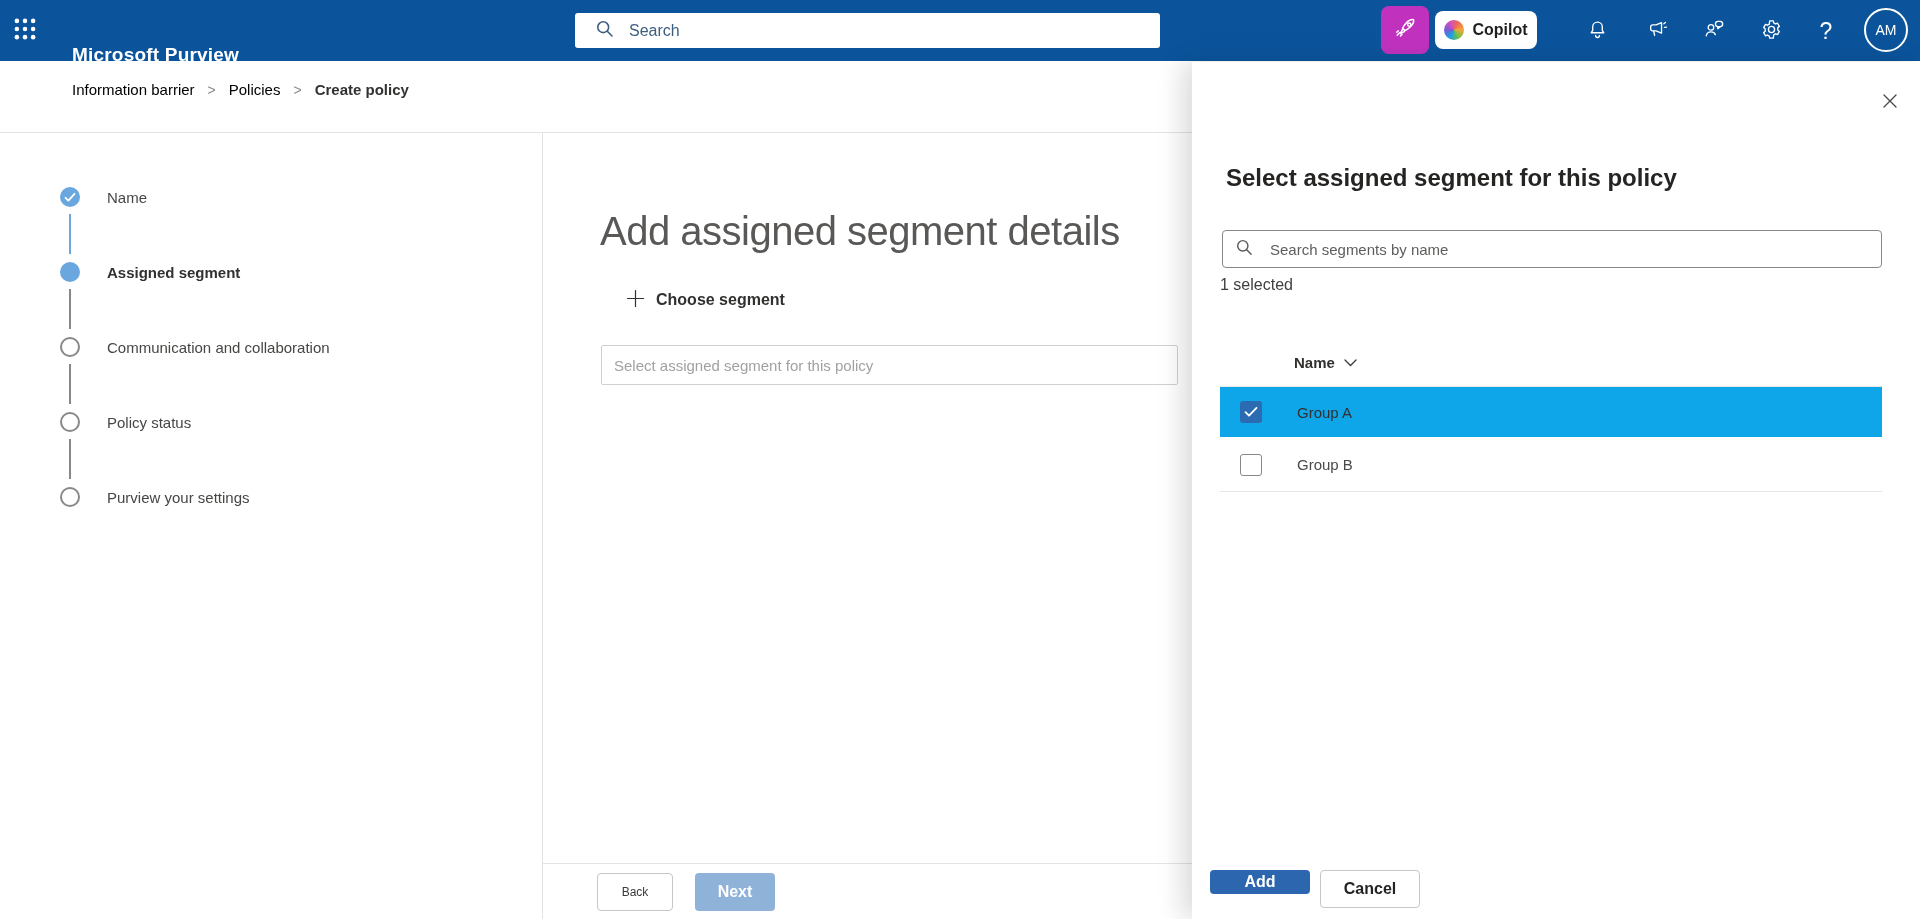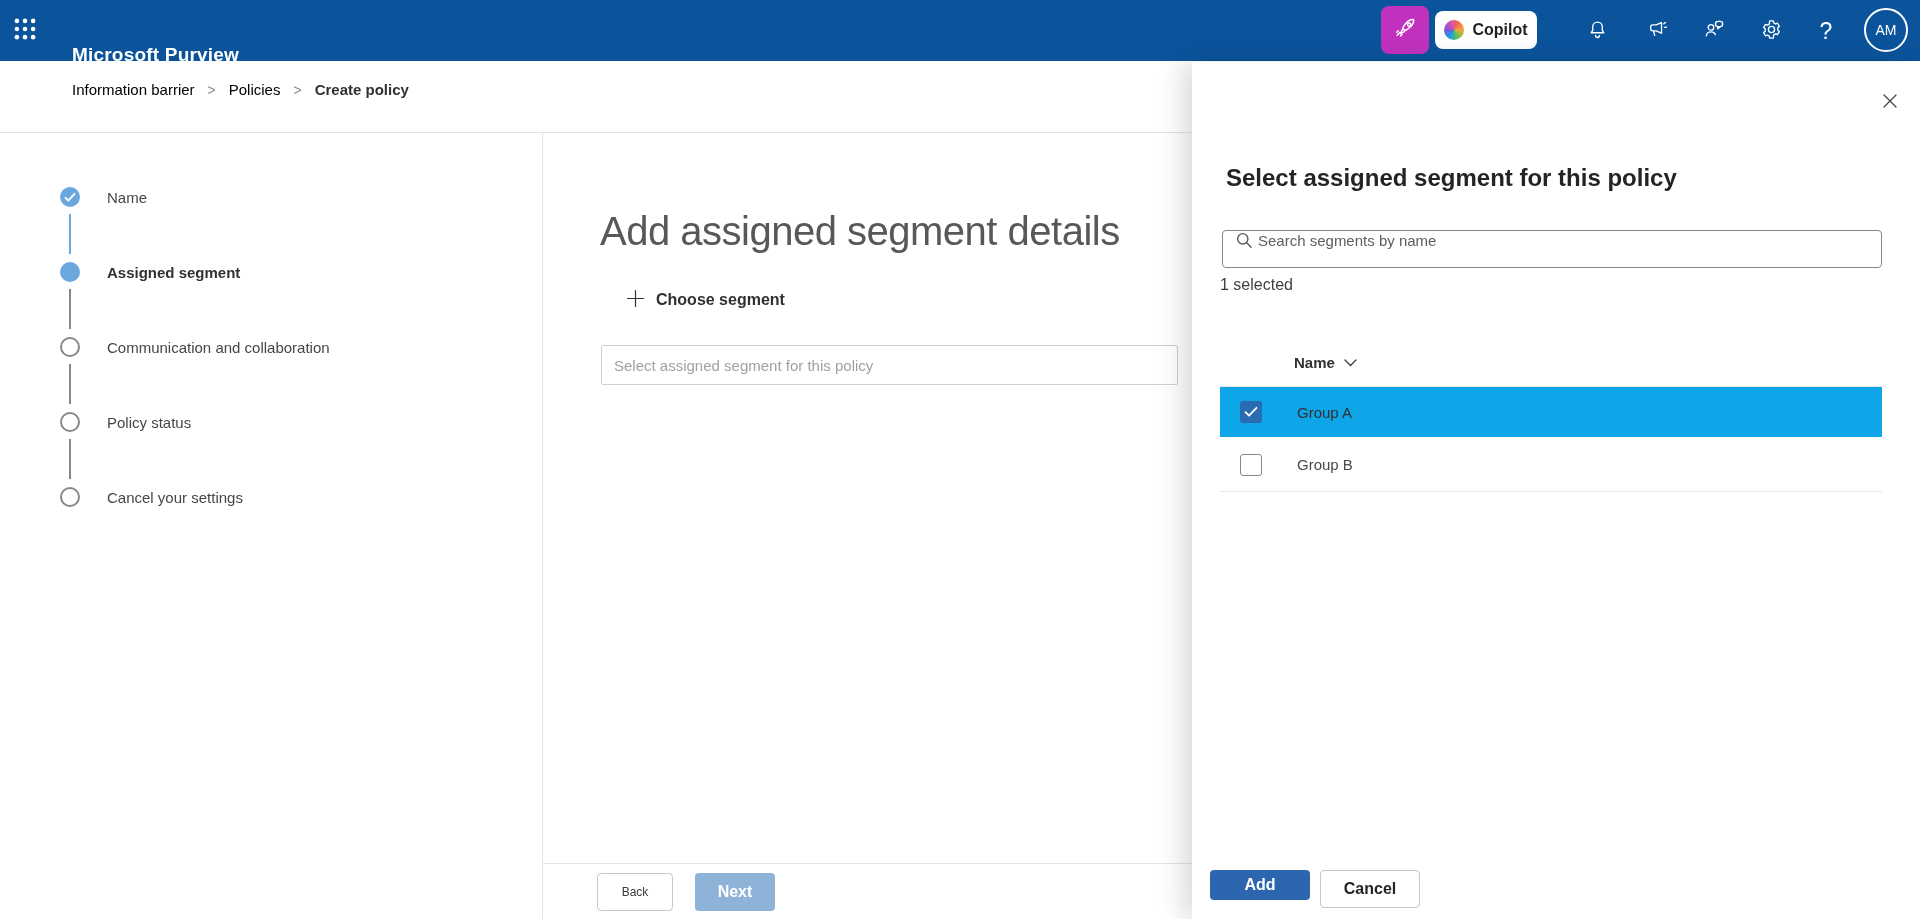--- a/index.html
+++ b/index.html
@@ -66,40 +66,40 @@
   .next-btn{position:absolute;left:695px;top:873px;width:80px;height:38px;background:#8FB2D9;border:none;
       border-radius:4px;font-size:16px;font-weight:600;color:#fff;}
 
   
   .panel{position:absolute;left:1192px;top:62px;width:728px;height:857px;background:#fff;
       box-shadow:-10px 0 24px rgba(0,0,0,.14);z-index:10;}
   .panel-close{position:absolute;left:684px;top:26px;width:28px;height:28px;background:none;border:none;
       display:flex;align-items:center;justify-content:center;color:#494847;cursor:pointer;}
   .panel-title{position:absolute;left:34px;top:82px;font-size:24px;font-weight:700;color:#252423;}
   .panel-search{position:absolute;left:30px;top:168px;width:660px;height:38px;box-sizing:border-box;
-      border:1px solid #8A8886;border-radius:4px;display:flex;align-items:flex-start;gap:2px;padding:0 12px;}
+      border:1px solid #8A8886;border-radius:4px;display:flex;align-items:center;gap:14px;padding:0 12px;}
   .panel-search svg{color:#5A5A58;flex:none;}
   .panel-search input{flex:1;border:none;outline:none;font-size:15px;color:#323130;font-family:inherit;}
   .panel-search input::placeholder{color:#605E5C;opacity:1;}
   .selected-count{position:absolute;left:28px;top:214px;font-size:16px;color:#404040;}
   .col-header{position:absolute;left:102px;top:292px;display:flex;align-items:center;gap:9px;
       background:none;border:none;padding:0;cursor:pointer;color:#323130;}
   .col-header-label{font-size:15px;font-weight:700;color:#323130;}
   .table-divider{position:absolute;left:28px;width:662px;height:1px;background:#E8E6E4;}
   .t1{top:324px;} .t2{top:429px;}
   .seg-row{position:absolute;left:28px;width:662px;display:flex;align-items:center;cursor:pointer;}
   .seg-row.r1{top:325px;height:50px;background:#0ea5e9;}
   .seg-row.r2{top:376px;height:53px;background:#fff;}
   .checkbox{margin-left:20px;width:22px;height:22px;border-radius:3px;box-sizing:border-box;flex:none;
       display:flex;align-items:center;justify-content:center;}
   .checkbox.checked{background:#2B6BB1;}
   .checkbox.unchecked{background:#fff;border:1px solid #8A8886;}
   .row-label{margin-left:35px;font-size:15px;color:#323130;}
   .seg-row.r2 .row-label{color:#4A4948;}
-  .add-btn{position:absolute;left:18px;top:808px;width:100px;height:30px;background:#2B66AE;border:none;
+  .add-btn{position:absolute;left:18px;top:808px;width:100px;height:24px;background:#2B66AE;border:none;
       border-radius:4px;font-size:16px;font-weight:700;color:#fff;cursor:pointer;}
   .cancel-btn{position:absolute;left:128px;top:808px;width:100px;height:38px;background:#fff;border:1px solid #C8C6C4;
       border-radius:4px;font-size:16px;font-weight:600;color:#252423;cursor:pointer;}
 </style>
 </head>
 <body>
 
 <div id="app">
 
   <div class="topbar">
@@ -113,20 +113,29 @@
             <circle cx="12" cy="12" r="2.1"></circle>
             <circle cx="19.5" cy="12" r="2.1"></circle>
           <circle cx="4.5" cy="19.5" r="2.1"></circle>
             <circle cx="12" cy="19.5" r="2.1"></circle>
             <circle cx="19.5" cy="19.5" r="2.1"></circle>
         </svg>
       </span>
     </button>
     <div class="app-title">Microsoft Purview</div>
 
+    <div class="hdr-search">
+      <span>
+        <svg width="20" height="20" viewBox="0 0 20 20" fill="none" stroke="currentColor" stroke-width="1.6" stroke-linecap="round">
+          <circle cx="8.2" cy="8.2" r="5.4"></circle>
+            <path d="M12.3 12.3 17 17"></path>
+        </svg>
+      </span>
+      <input type="text" placeholder="Search" style="">
+    </div>
 
     <button class="pink-btn">
       <span>
         <svg width="26" height="26" viewBox="0 0 24 24" fill="none" stroke="currentColor" stroke-width="1.4" stroke-linecap="round" stroke-linejoin="round">
           <path d="M13.1 6.5c2.3-2.5 5-3.4 6.8-3.1.3 1.8-.6 4.5-3.1 6.8-1.5 1.4-3.2 2.6-4.8 3.3l-2.2-2.2c.7-1.6 1.9-3.3 3.3-4.8z"></path>
           <circle cx="15.9" cy="7.9" r="1.5"></circle>
           <path d="M9.6 12.6l-1.9 3.7 3.7-1.9"></path>
           <path d="M7.2 15.3l-2.4 2.4M9.2 17l-1.4 1.4M5.8 13.6l-1.4 1.4"></path>
         </svg>
       </span>
@@ -220,21 +229,21 @@
     <div class="connector" style="top:364px"></div>
 
     <button class="step" style="top:412px">
       <span class="step-circle upcoming"></span>
       <span class="step-label">Policy status</span>
     </button>
     <div class="connector" style="top:439px"></div>
 
     <button class="step" style="top:487px">
       <span class="step-circle upcoming"></span>
-      <span class="step-label">Cancel your settings</span>
+      <span class="step-label">Purview your settings</span>
     </button>
   </div>
 
   <h1 class="main-heading">Add assigned segment details</h1>
 
   <button class="choose-btn">
     <span>
       <svg width="19" height="19" viewBox="0 0 19 19" stroke="#323130" stroke-width="1.2" stroke-linecap="round">
         <path d="M9.5 1.5v16M1.5 9.5h16"></path>
       </svg>

